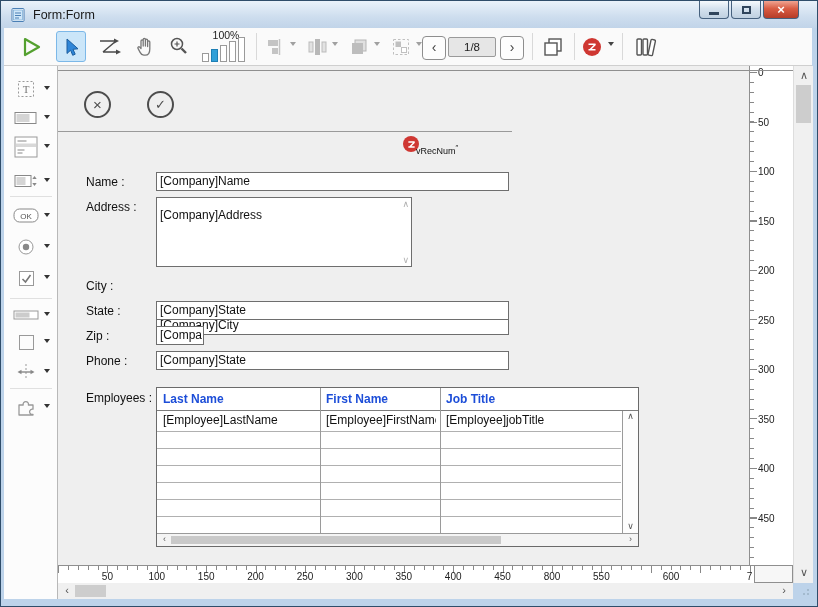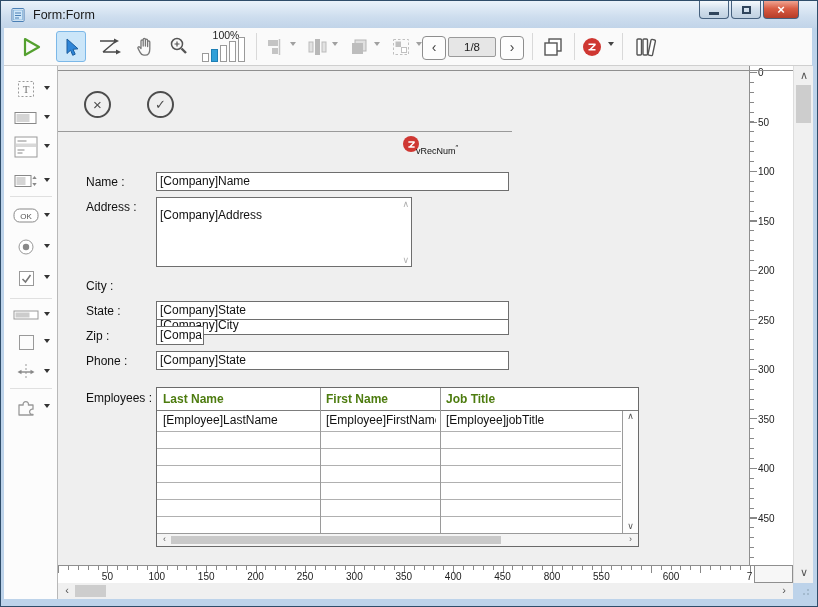--- a/index.html
+++ b/index.html
@@ -58,21 +58,21 @@
   .hdrline{position:absolute;left:0;top:65px;width:454px;height:1px;background:#9a9a9a;}
   .recnum{position:absolute;left:345px;top:70px;display:flex;align-items:flex-start;}
   .recnum .redcircle{width:16px;height:16px;}
   .recnum-label{font-size:9px;color:#111;margin:8px 0 0 -3px;}
   .flabel{position:absolute;left:28px;font-size:12px;color:#111;}
   .finput{position:absolute;left:98px;height:19px;border:1px solid #6e6e6e;background:#fff;font-size:12px;line-height:16px;padding:0 3px;box-sizing:border-box;overflow:hidden;white-space:nowrap;color:#111;}
   .farea{position:absolute;left:98px;width:256px;height:70px;border:1px solid #6e6e6e;background:#fff;font-size:12px;padding:10px 3px;box-sizing:border-box;color:#111;}
   .fa-up{position:absolute;right:2px;top:1px;color:#b0b0b0;font-size:9px;}
   .fa-dn{position:absolute;right:2px;bottom:1px;color:#b0b0b0;font-size:9px;}
   .etable{position:absolute;left:98px;top:321px;width:483px;height:160px;border:1px solid #6a6a6a;background:#fff;box-sizing:border-box;}
-  .ehc{position:absolute;top:4px;font-size:12px;font-weight:bold;color:#4d7c0f;}
+  .ehc{position:absolute;top:4px;font-size:12px;font-weight:bold;color:#1d4ed8;}
   .erc{position:absolute;top:25px;font-size:12px;color:#111;white-space:nowrap;overflow:hidden;}
   .c1{left:6px;width:152px;} .c2{left:169px;width:110px;} .c3{left:289px;width:170px;}
   .e-hline{position:absolute;left:0;top:22px;width:481px;height:1px;background:#7d7d7d;}
   .e-rowline1{position:absolute;left:0;top:43px;width:464px;height:1px;background:#b0b0b0;}
   .e-empty{position:absolute;left:0;top:44px;width:464px;height:102px;background:repeating-linear-gradient(to bottom,transparent 0 16px,#b0b0b0 16px 17px);}
   .e-cline{position:absolute;top:0;width:1px;height:145px;background:#9a9a9a;}
   .e-vscroll{position:absolute;right:0;top:23px;width:16px;height:122px;background:#fdfdfd;border-left:1px solid #9a9a9a;box-sizing:border-box;}
   .e-hscroll{position:absolute;left:0;bottom:0;width:481px;height:13px;background:#f4f4f4;border-top:1px solid #9a9a9a;box-sizing:border-box;}
   .e-hthumb{position:absolute;left:14px;top:2px;width:330px;height:8px;background:#c9c9c9;}
   .e-sarrow{position:absolute;color:#555;font-size:9px;width:13px;height:12px;text-align:center;line-height:11px;}

